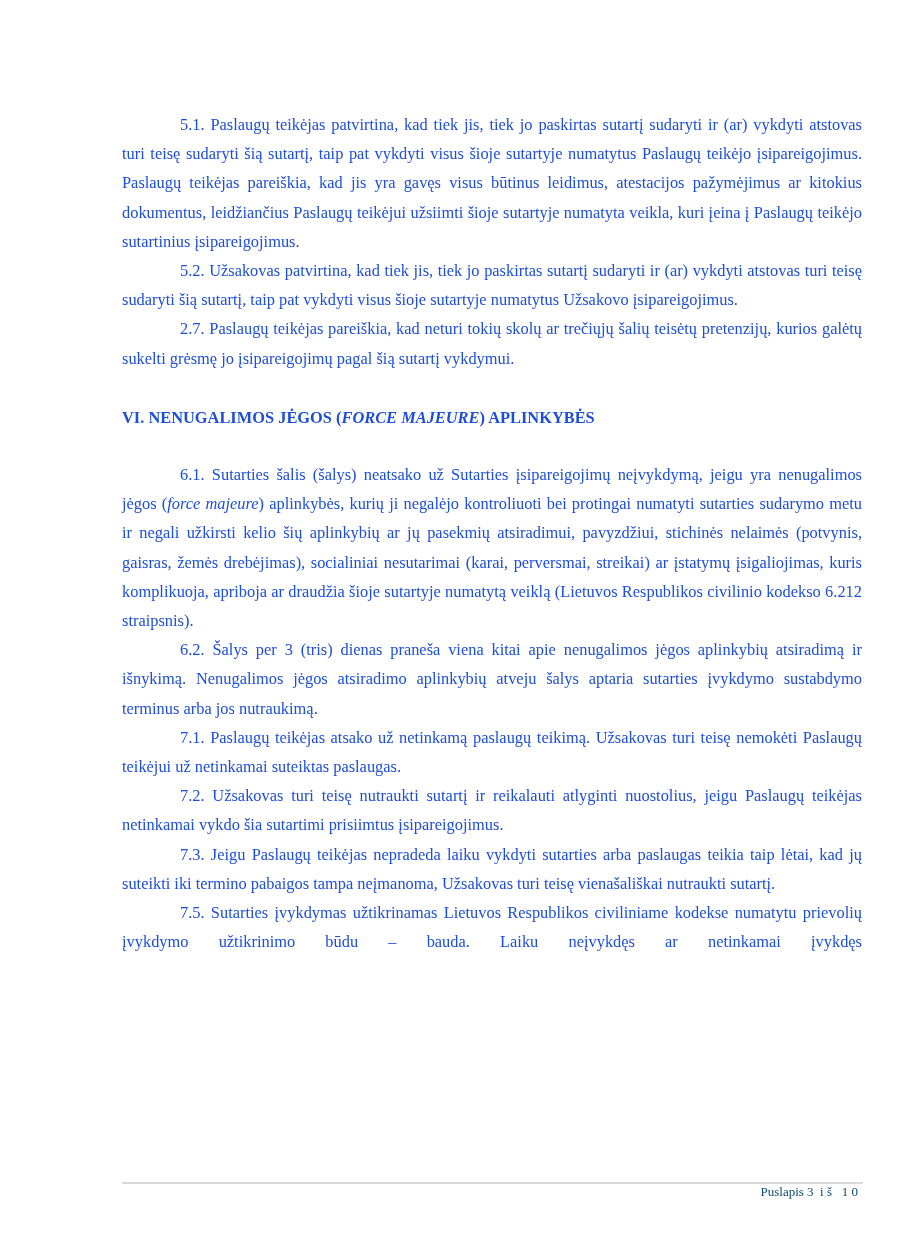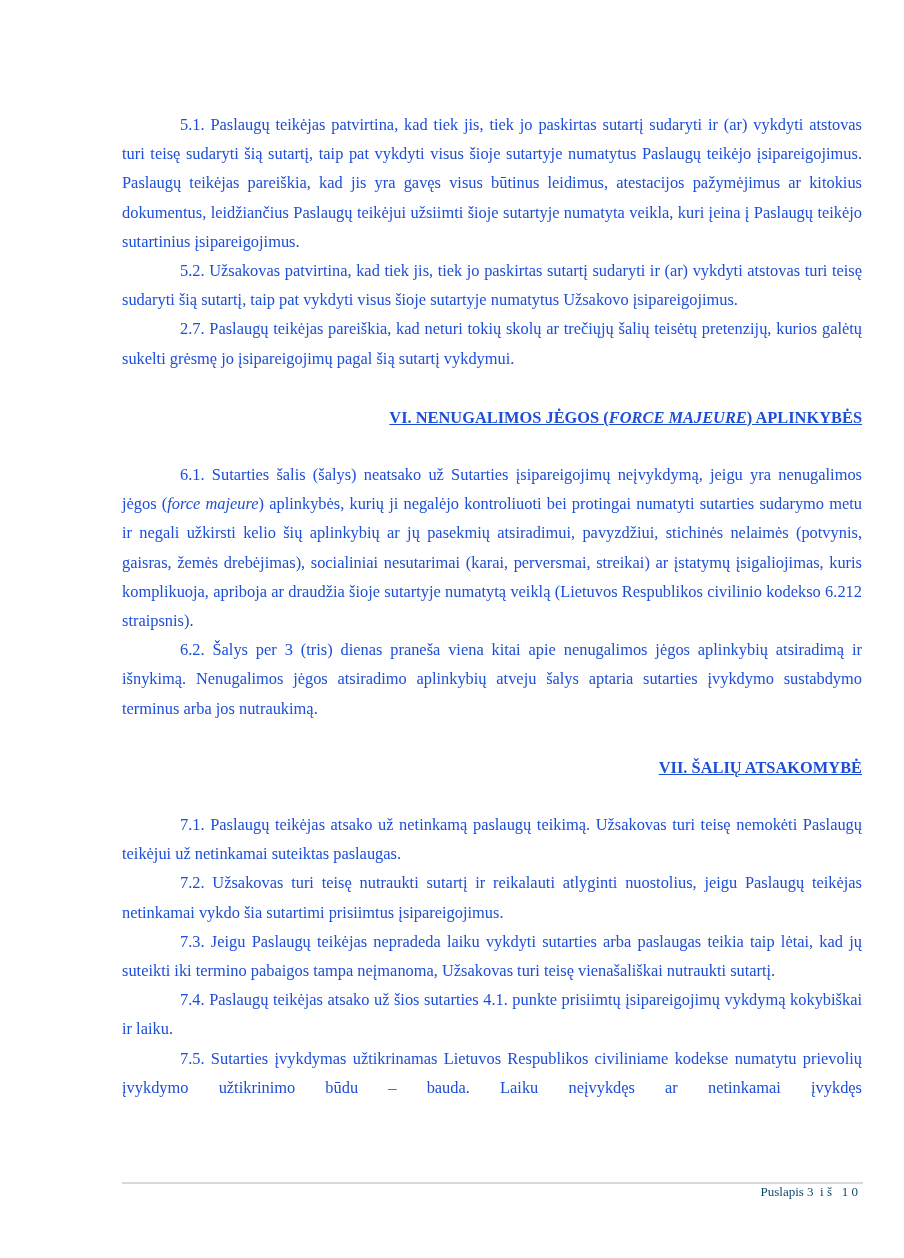--- a/index.html
+++ b/index.html
@@ -4,23 +4,22 @@
 <style>
   html, body { margin: 0; padding: 0; background: #ffffff; }
   body { width: 904px; height: 1258px; position: relative; overflow: hidden; }
   .page {
     position: absolute; left: 122px; top: 110px; width: 740px;
     font-family: "Liberation Serif", serif; font-size: 16.4px; color: #1d4ed8;
     line-height: 29.2px;
   }
   .para { margin: 0; text-align: justify; text-indent: 58px; }
   .heading {
-    margin: 0; text-align: right; font-weight: bold; font-size: 16.4px;
+    margin: 0; text-align: left; font-weight: bold; font-size: 16.4px;
     line-height: 29.2px;
-    text-decoration: underline;
   }
   .h1 { margin-top: 30px; margin-bottom: 28px; }
   .h2 { margin-top: 30px; margin-bottom: 28px; }
   .footer-line {
     position: absolute; left: 122px; top: 1182px; width: 741px; height: 2px;
     background: #d9d9d9;
   }
   .footer-text {
     position: absolute; right: 46px; top: 1184px;
     font-family: "Liberation Serif", serif; font-size: 13px; color: #0c4a6e;
@@ -33,23 +32,21 @@
 <div class="page">
   <p class="para">5.1. Paslaugų teikėjas patvirtina, kad tiek jis, tiek jo paskirtas sutartį sudaryti ir (ar) vykdyti atstovas turi teisę sudaryti šią sutartį, taip pat vykdyti visus šioje sutartyje numatytus Paslaugų teikėjo įsipareigojimus. Paslaugų teikėjas pareiškia, kad jis yra gavęs visus būtinus leidimus, atestacijos pažymėjimus ar kitokius dokumentus, leidžiančius Paslaugų teikėjui užsiimti šioje sutartyje numatyta veikla, kuri įeina į Paslaugų teikėjo sutartinius įsipareigojimus.</p>
   <p class="para">5.2. Užsakovas patvirtina, kad tiek jis, tiek jo paskirtas sutartį sudaryti ir (ar) vykdyti atstovas turi teisę sudaryti šią sutartį, taip pat vykdyti visus šioje sutartyje numatytus Užsakovo įsipareigojimus.</p>
   <p class="para">2.7. Paslaugų teikėjas pareiškia, kad neturi tokių skolų ar trečiųjų šalių teisėtų pretenzijų, kurios galėtų sukelti grėsmę jo įsipareigojimų pagal šią sutartį vykdymui.</p>
 
   <h2 class="heading h1"><span>VI. NENUGALIMOS JĖGOS (</span><i>FORCE MAJEURE</i><span>) APLINKYBĖS</span></h2>
 
   <p class="para"><span>6.1. Sutarties šalis (šalys) neatsako už Sutarties įsipareigojimų neįvykdymą, jeigu yra nenugalimos jėgos (</span><i>force majeure</i><span>) aplinkybės, kurių ji negalėjo kontroliuoti bei protingai numatyti sutarties sudarymo metu ir negali užkirsti kelio šių aplinkybių  ar jų pasekmių atsiradimui, pavyzdžiui, stichinės nelaimės (potvynis, gaisras, žemės drebėjimas), socialiniai nesutarimai (karai, perversmai, streikai) ar įstatymų įsigaliojimas, kuris komplikuoja, apriboja ar draudžia šioje sutartyje numatytą veiklą (Lietuvos Respublikos civilinio kodekso 6.212 straipsnis).</span></p>
   <p class="para">6.2. Šalys per 3 (tris) dienas praneša viena kitai apie nenugalimos jėgos aplinkybių atsiradimą ir išnykimą. Nenugalimos jėgos atsiradimo aplinkybių atveju šalys aptaria sutarties įvykdymo sustabdymo terminus arba jos nutraukimą.</p>
 
-  <h2 class="heading h2">VII. ŠALIŲ ATSAKOMYBĖ</h2>
 
   <p class="para">7.1. Paslaugų teikėjas atsako už netinkamą paslaugų teikimą. Užsakovas turi teisę nemokėti Paslaugų teikėjui už netinkamai suteiktas paslaugas.</p>
   <p class="para">7.2. Užsakovas turi teisę nutraukti sutartį ir reikalauti atlyginti nuostolius, jeigu Paslaugų teikėjas netinkamai vykdo šia sutartimi prisiimtus įsipareigojimus.</p>
   <p class="para">7.3. Jeigu Paslaugų teikėjas nepradeda laiku vykdyti sutarties arba paslaugas teikia taip lėtai, kad jų suteikti iki termino pabaigos tampa neįmanoma, Užsakovas turi teisę vienašališkai nutraukti sutartį.</p>
-  <p class="para">7.4. Paslaugų teikėjas atsako už šios sutarties 4.1. punkte prisiimtų įsipareigojimų vykdymą kokybiškai ir laiku.</p>
   <p class="para" style="text-align-last: justify;">7.5. Sutarties įvykdymas užtikrinamas Lietuvos Respublikos civiliniame kodekse numatytu prievolių įvykdymo užtikrinimo būdu – bauda. Laiku neįvykdęs ar netinkamai įvykdęs</p>
 </div>
 
 <div class="footer-line"></div>
 <div class="footer-text">Puslapis 3  i š   1 0</div>
 
 </body></html>

